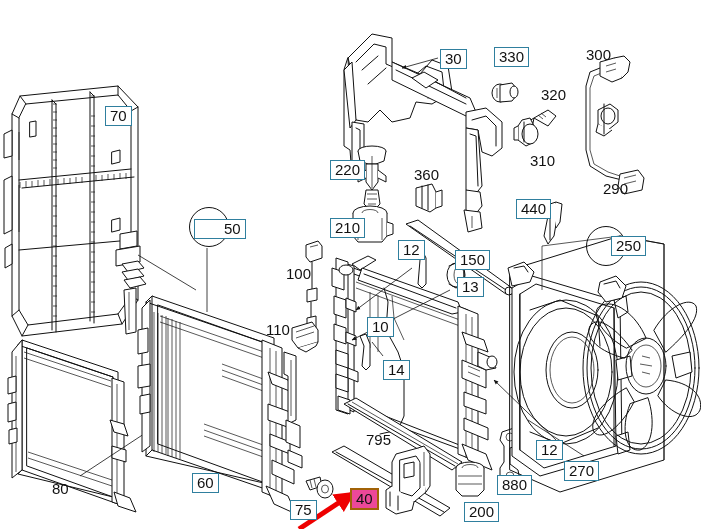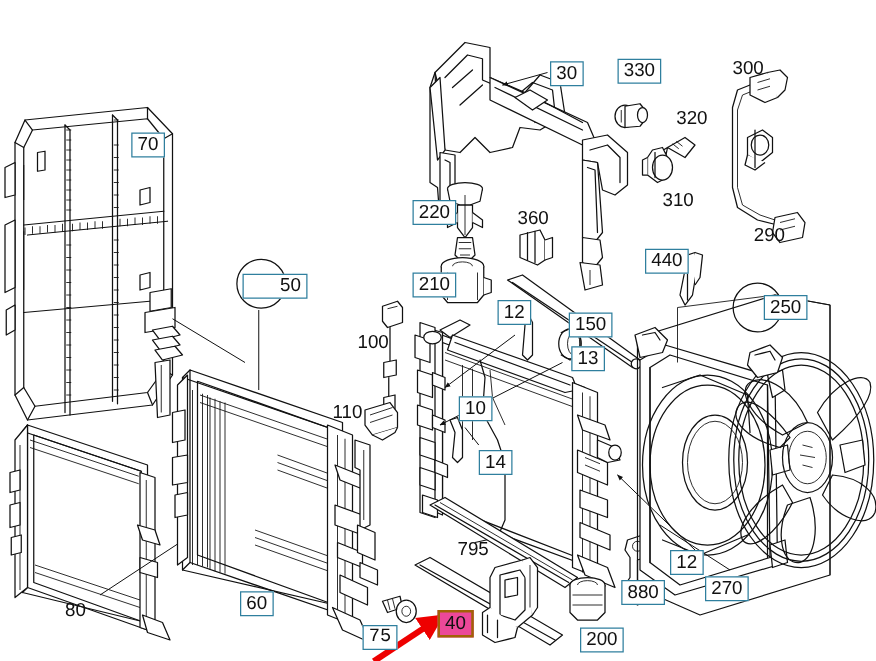--- a/index.html
+++ b/index.html
@@ -416,21 +416,21 @@
       <div class="lbl boxed" style="left: 591px; top: 236px; margin-left: 20px;">250</div>
       <div class="lbl plain" style="left: 286px; top: 266px; text-align: center;">100</div>
       <div class="lbl boxed" style="left: 398px; top: 240px;">12</div>
       <div class="lbl boxed" style="left: 457px; top: 277px;">13</div>
       <div class="lbl boxed" style="left: 335px; top: 317px; margin-left: 32px;">10</div>
       <div class="lbl plain" style="left: 266px; top: 322px;">110</div>
       <div class="lbl boxed" style="left: 383px; top: 360px;">14</div>
       <div class="lbl plain" style="left: 366px; top: 432px;">795</div>
       <div class="lbl boxed" style="left: 536px; top: 440px;">12</div>
       <div class="lbl boxed" style="left: 564px; top: 461px; text-align: right;">270</div>
-      <div class="lbl boxed" style="left: 497px; top: 464px;">880</div>
+      <div class="lbl boxed" style="left: 497px; top: 475px;">880</div>
       <div class="lbl boxed" style="left: 192px; top: 473px;">60</div>
       <div class="lbl plain" style="left: 52px; top: 481px;">80</div>
       <div class="lbl boxed" style="left: 464px; top: 502px;">200</div>
-      <div class="lbl boxed" style="left: 290px; top: 500px; font-family: Liberation Mono, monospace;">75</div>
+      <div class="lbl boxed" style="left: 290px; top: 500px;">75</div>
       <div class="lbl redbox" style="left: 350px; top: 488px;">40</div>
     </div>
 
 </div>
 
 </body></html>

